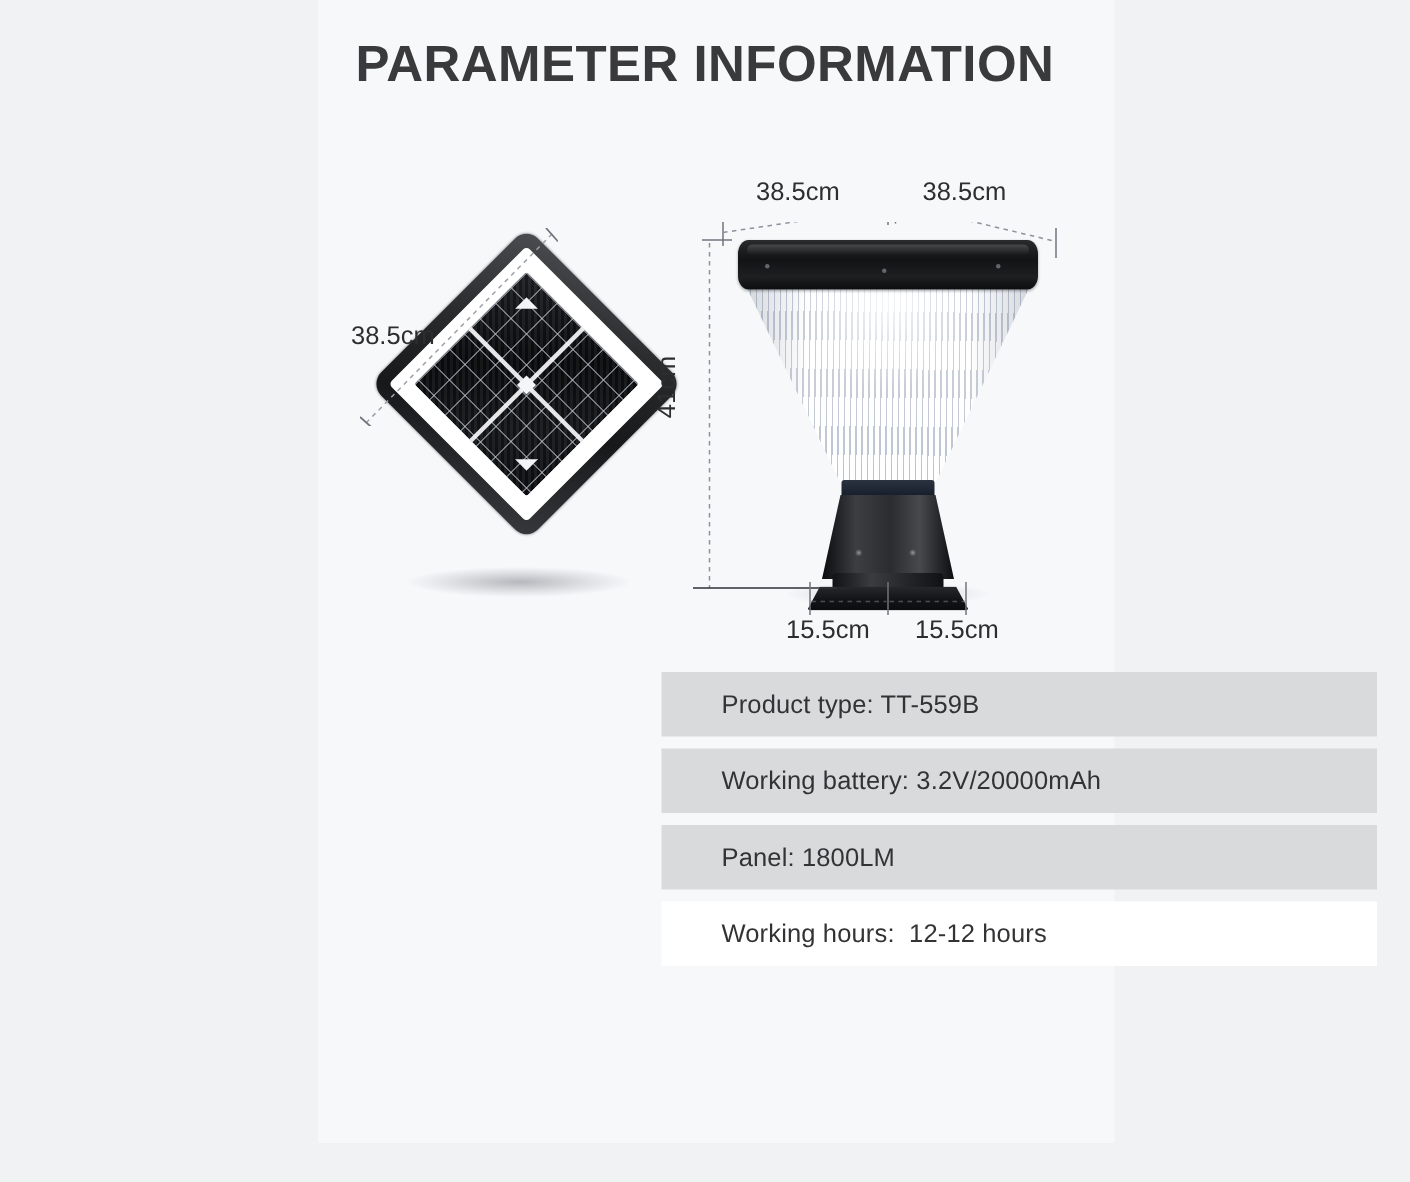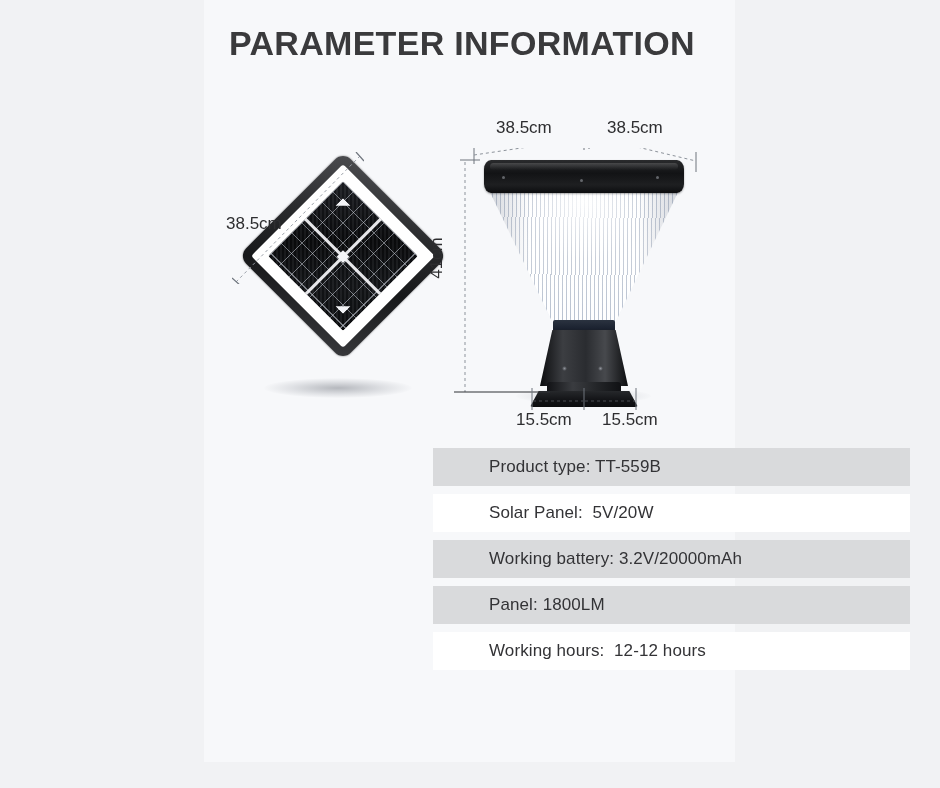--- a/index.html
+++ b/index.html
@@ -12,21 +12,21 @@
     height: 788px;
     background: #f1f2f4;
     font-family: "Liberation Sans", sans-serif;
     overflow: hidden;
     position: relative;
   }
 
   
   #content-panel {
     position: absolute;
-    left: 204px;
+    left: 212px;
     top: 0;
     width: 531px;
     height: 762px;
     background: #f7f8fa;
   }
 
   
   #page-title {
     position: absolute;
     left: 25px;
@@ -268,25 +268,25 @@
   }
 
   
   #spec-table {
     position: absolute;
     left: 229px;
     top: 448px;
     width: 477px;
   }
   .spec-row {
-    height: 38px;
+    height: 43px;
     margin-bottom: 8px;
     display: flex;
     align-items: center;
-    padding-left: 56px;
+    padding-left: 40px;
     box-sizing: border-box;
     font-size: 17px;
     color: #333336;
     letter-spacing: 0.1px;
     white-space: pre;
   }
   .spec-row.gray  { background: #d9dadc; }
   .spec-row.white { background: #ffffff; }
 </style>
 </head>
@@ -371,19 +371,18 @@
       <div class="dim-label" id="lamp-dim-top-left-label">38.5cm</div>
       <div class="dim-label" id="lamp-dim-top-right-label">38.5cm</div>
       <div class="dim-label" id="lamp-dim-height-label">41cm</div>
       <div class="dim-label" id="lamp-dim-bottom-left-label">15.5cm</div>
       <div class="dim-label" id="lamp-dim-bottom-right-label">15.5cm</div>
     </div>
   </div>
 
   <div id="spec-table">
     <div class="spec-row gray">Product type: TT-559B</div>
-    <div class="spec-row white">Solar Panel:  5V/20W</div>
     <div class="spec-row gray">Working battery: 3.2V/20000mAh</div>
     <div class="spec-row gray">Panel: 1800LM</div>
     <div class="spec-row white">Working hours:  12-12 hours</div>
   </div>
 
 </div>
 
 </body></html>

